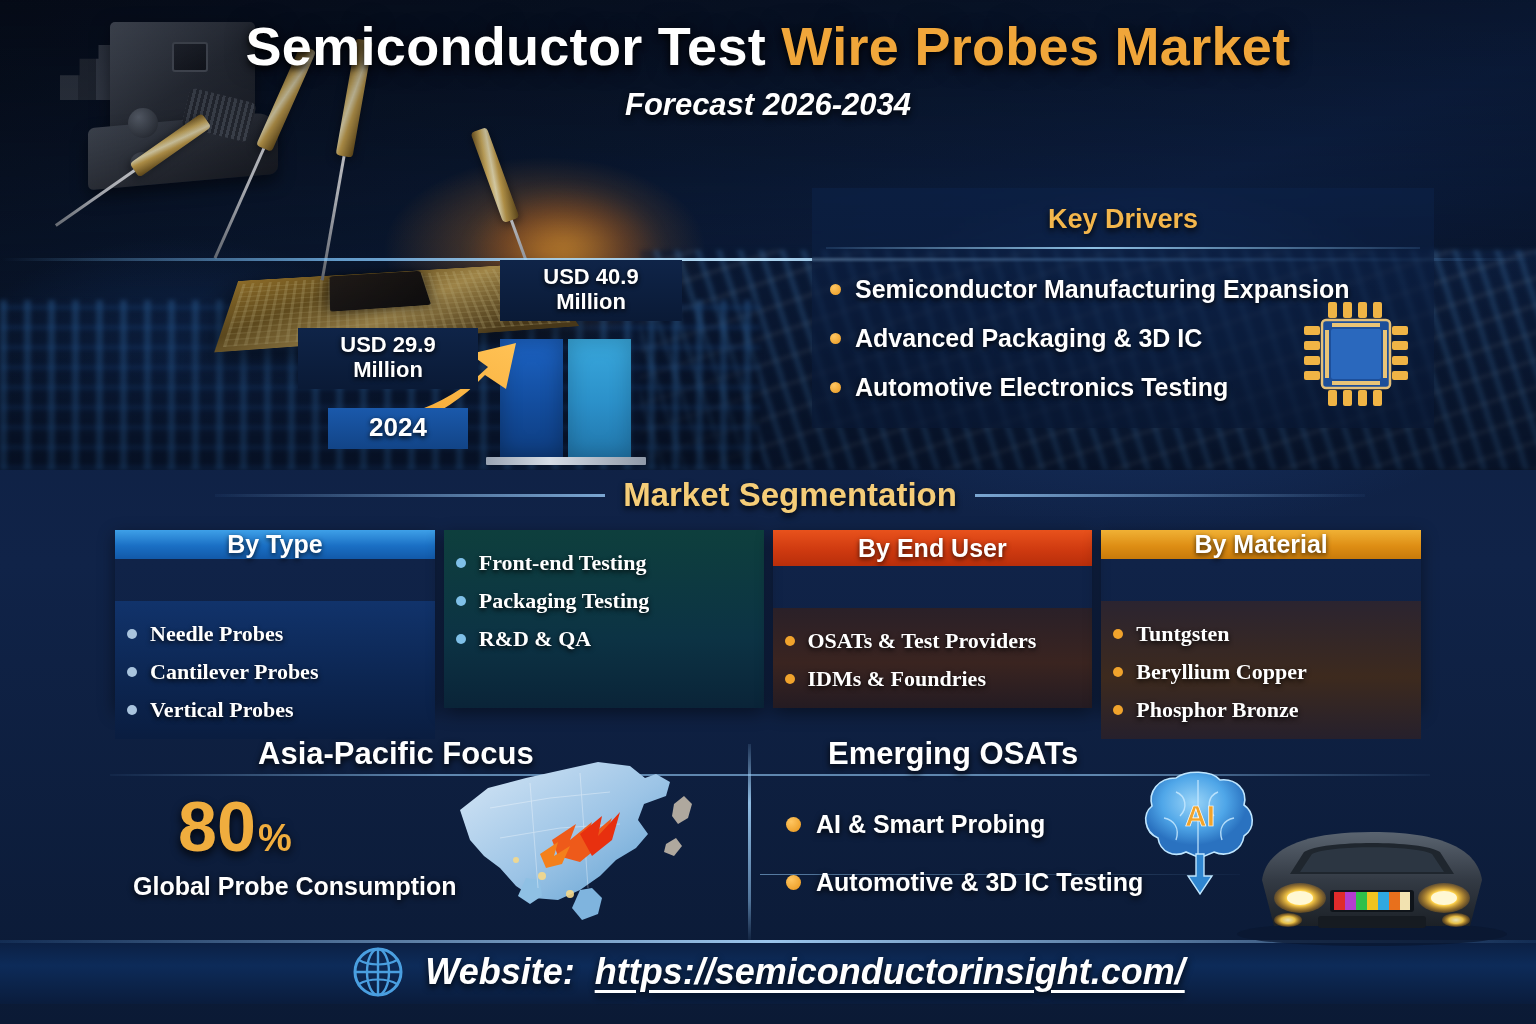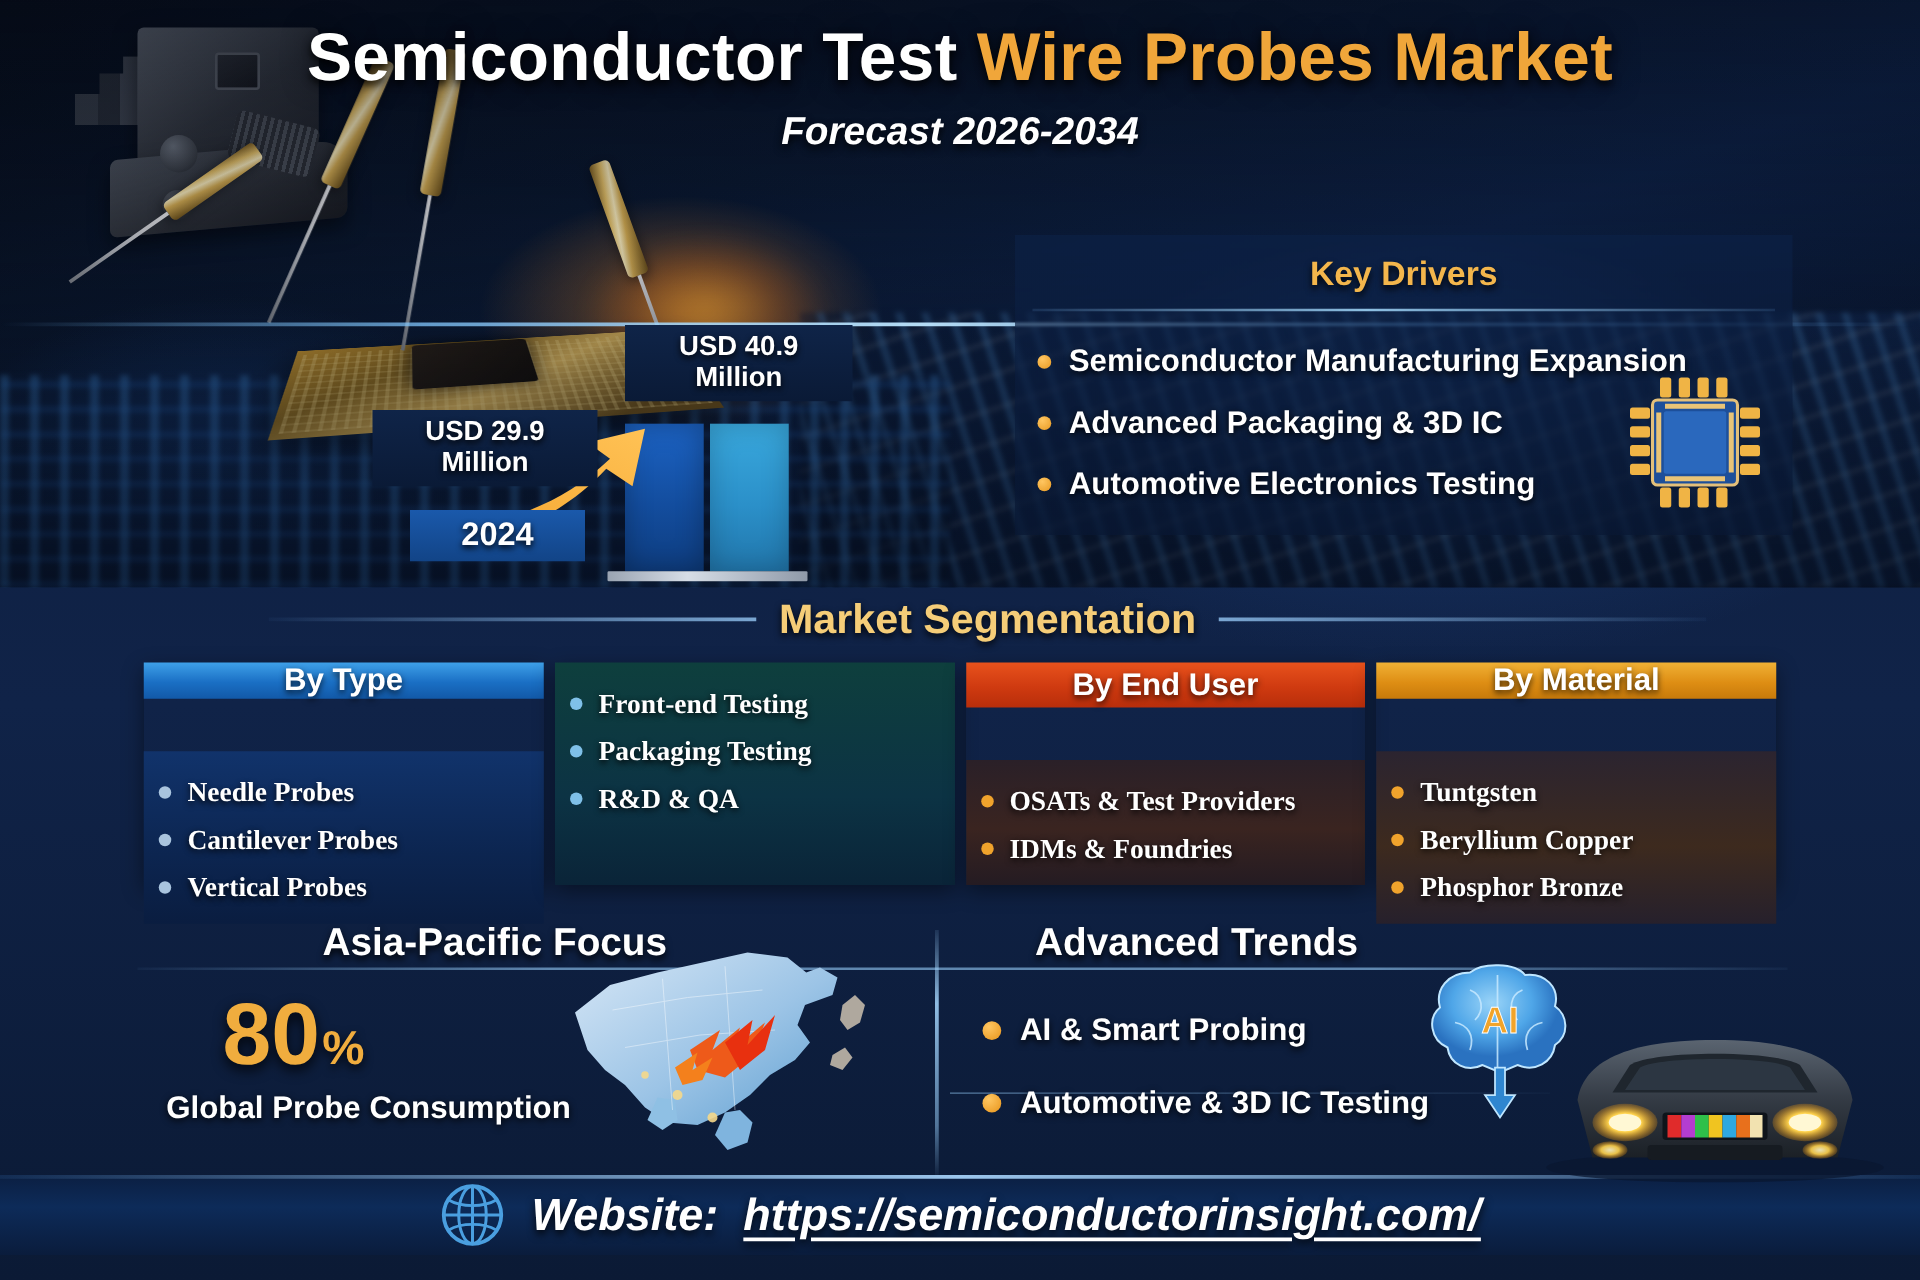--- a/index.html
+++ b/index.html
@@ -439,21 +439,21 @@
         <circle cx="140" cy="146" r="4"></circle>
         <circle cx="86" cy="112" r="3"></circle>
     </g>
     <g>
       <path d="M122 92 L146 76 L140 92 L162 74 L156 92 L182 70 L172 96 L150 114 L128 108 Z" fill="#ee5a1a"></path>
       <path d="M150 86 L172 68 L168 88 L190 64 L182 92 L162 108 Z" fill="#e8300f"></path>
       <path d="M110 106 L128 94 L124 108 L140 98 L132 116 L116 120 Z" fill="#f4801c"></path>
     </g>
   </svg>
 
-  <div class="et-title">Advanced Trends</div>
+  <div class="et-title">Emerging OSATs</div>
   <div class="et-item et-1">
     <span class="et-dot"></span>
     <span class="et-text">AI &amp; Smart Probing</span>
   </div>
   <div class="et-item et-2">
     <span class="et-dot"></span>
     <span class="et-text">Automotive &amp; 3D IC Testing</span>
   </div>
 
   <svg class="ai-brain" width="120" height="135" viewBox="0 0 120 135">

